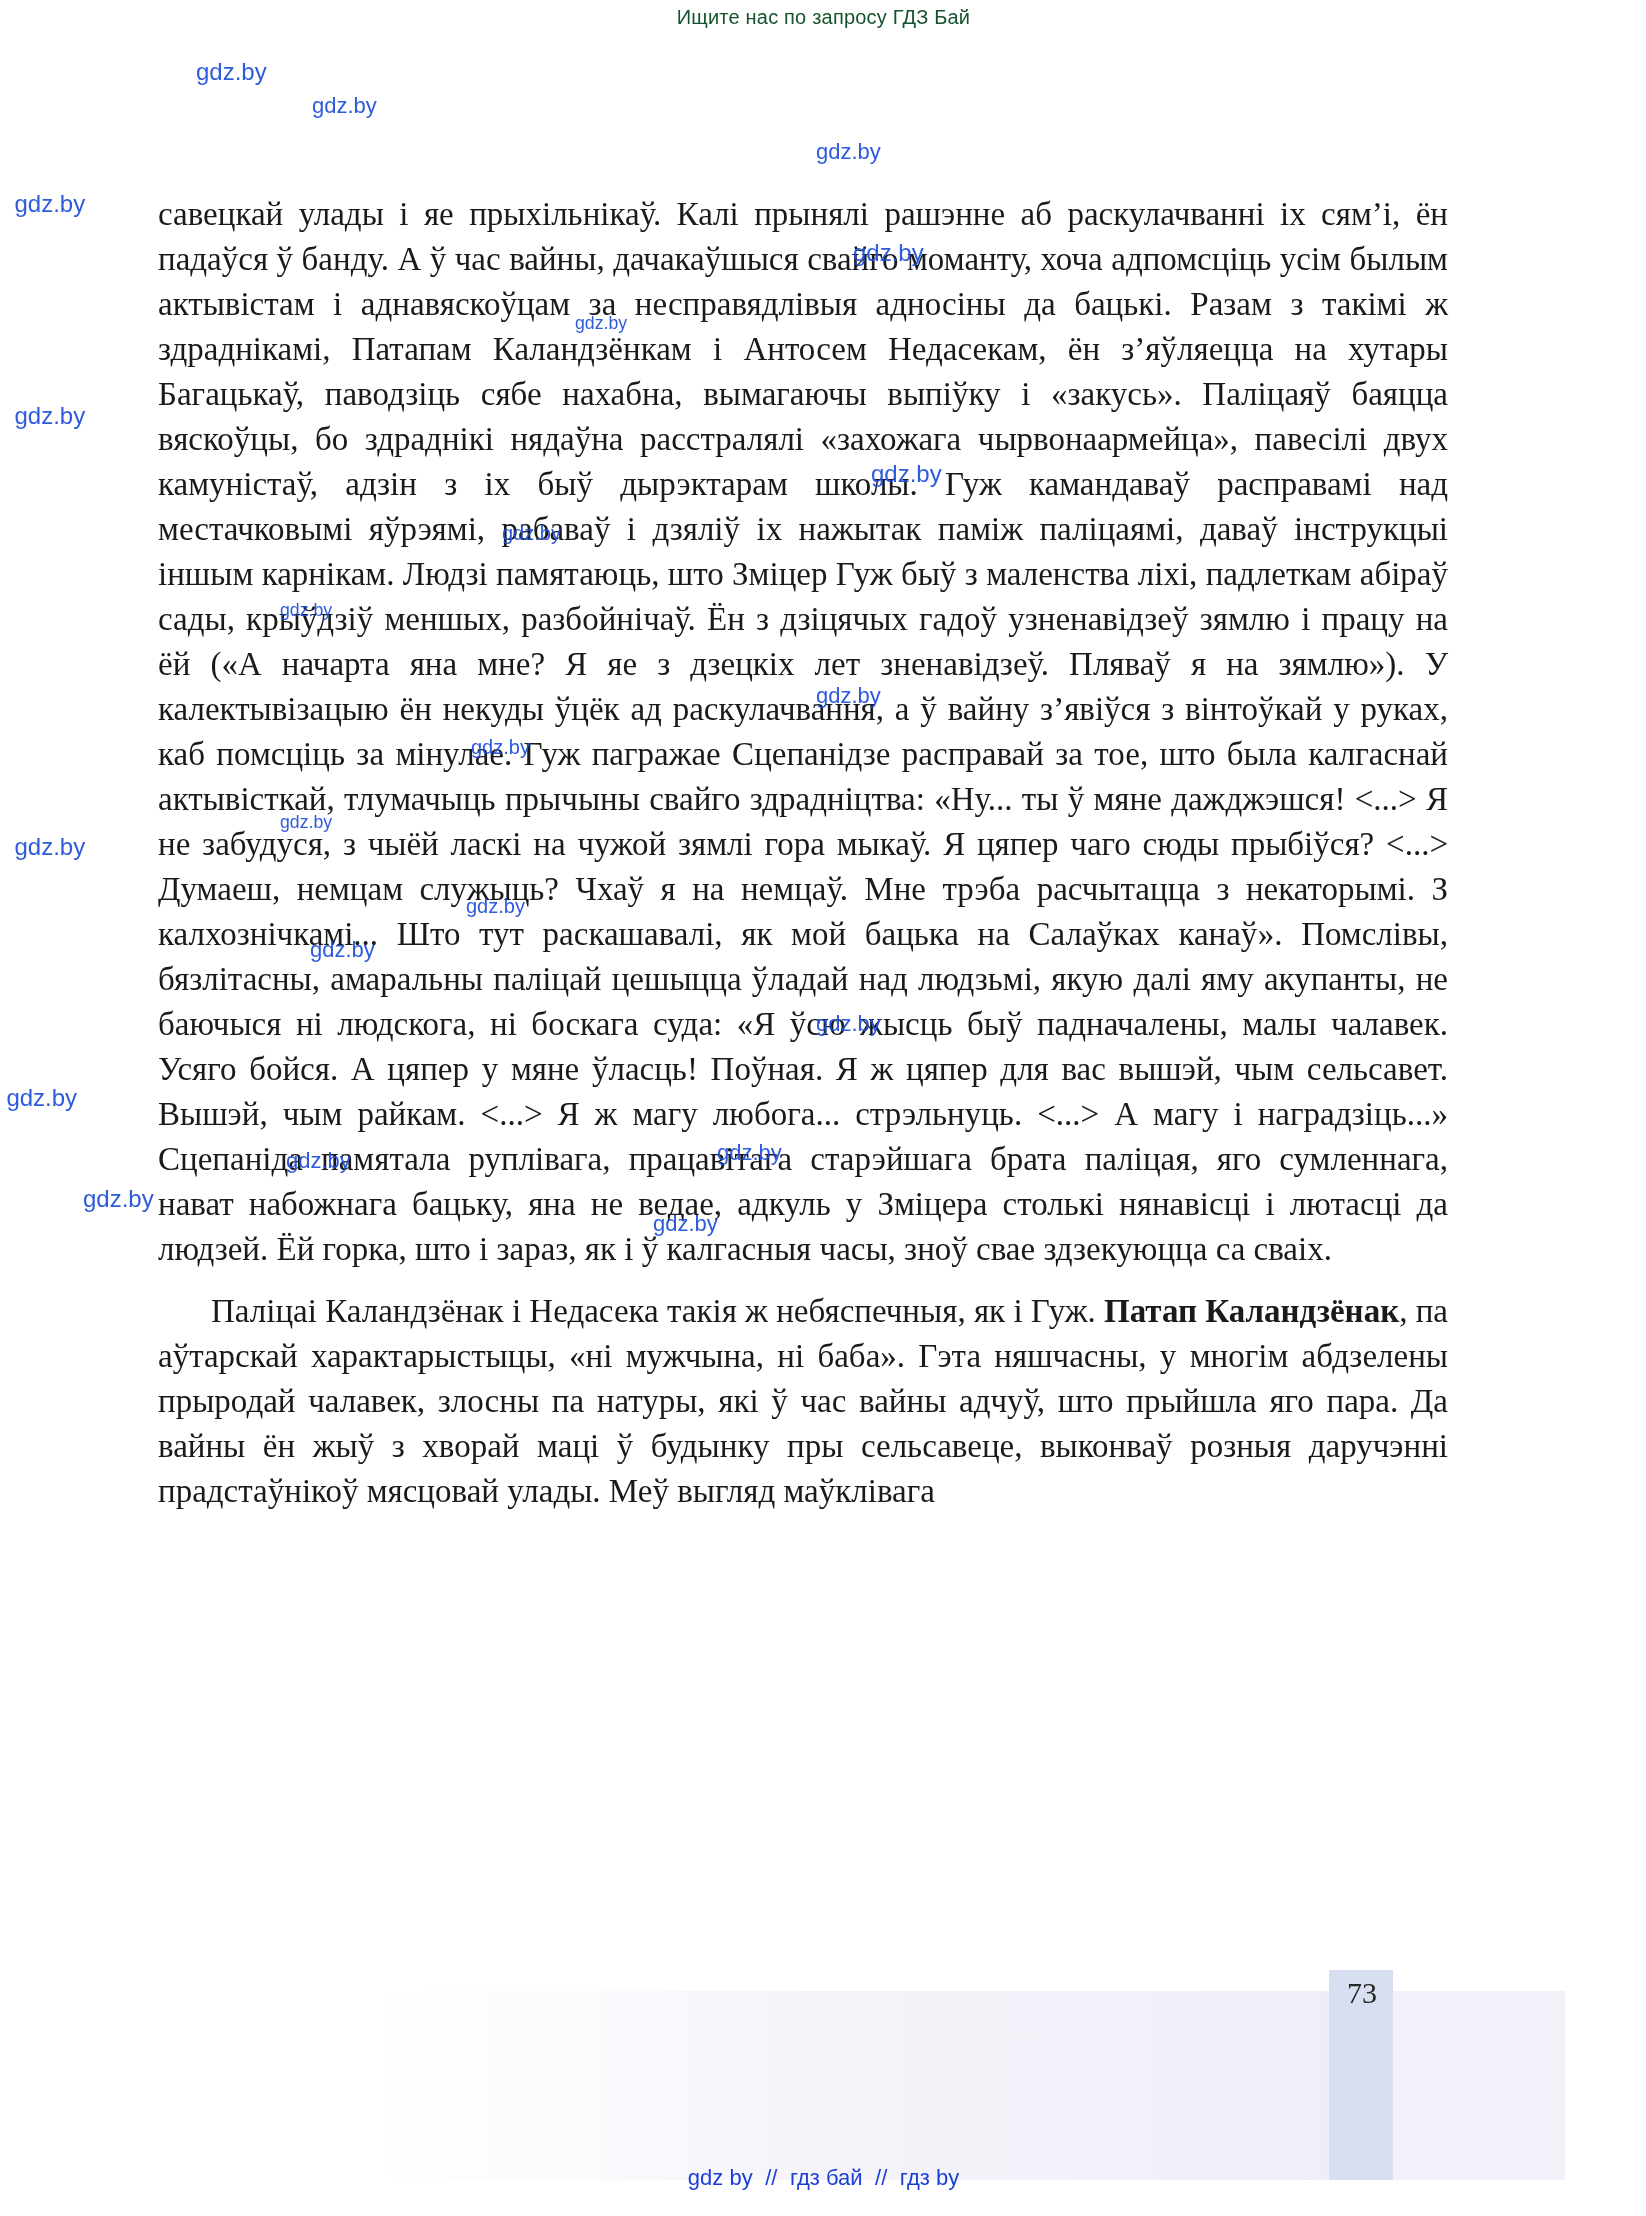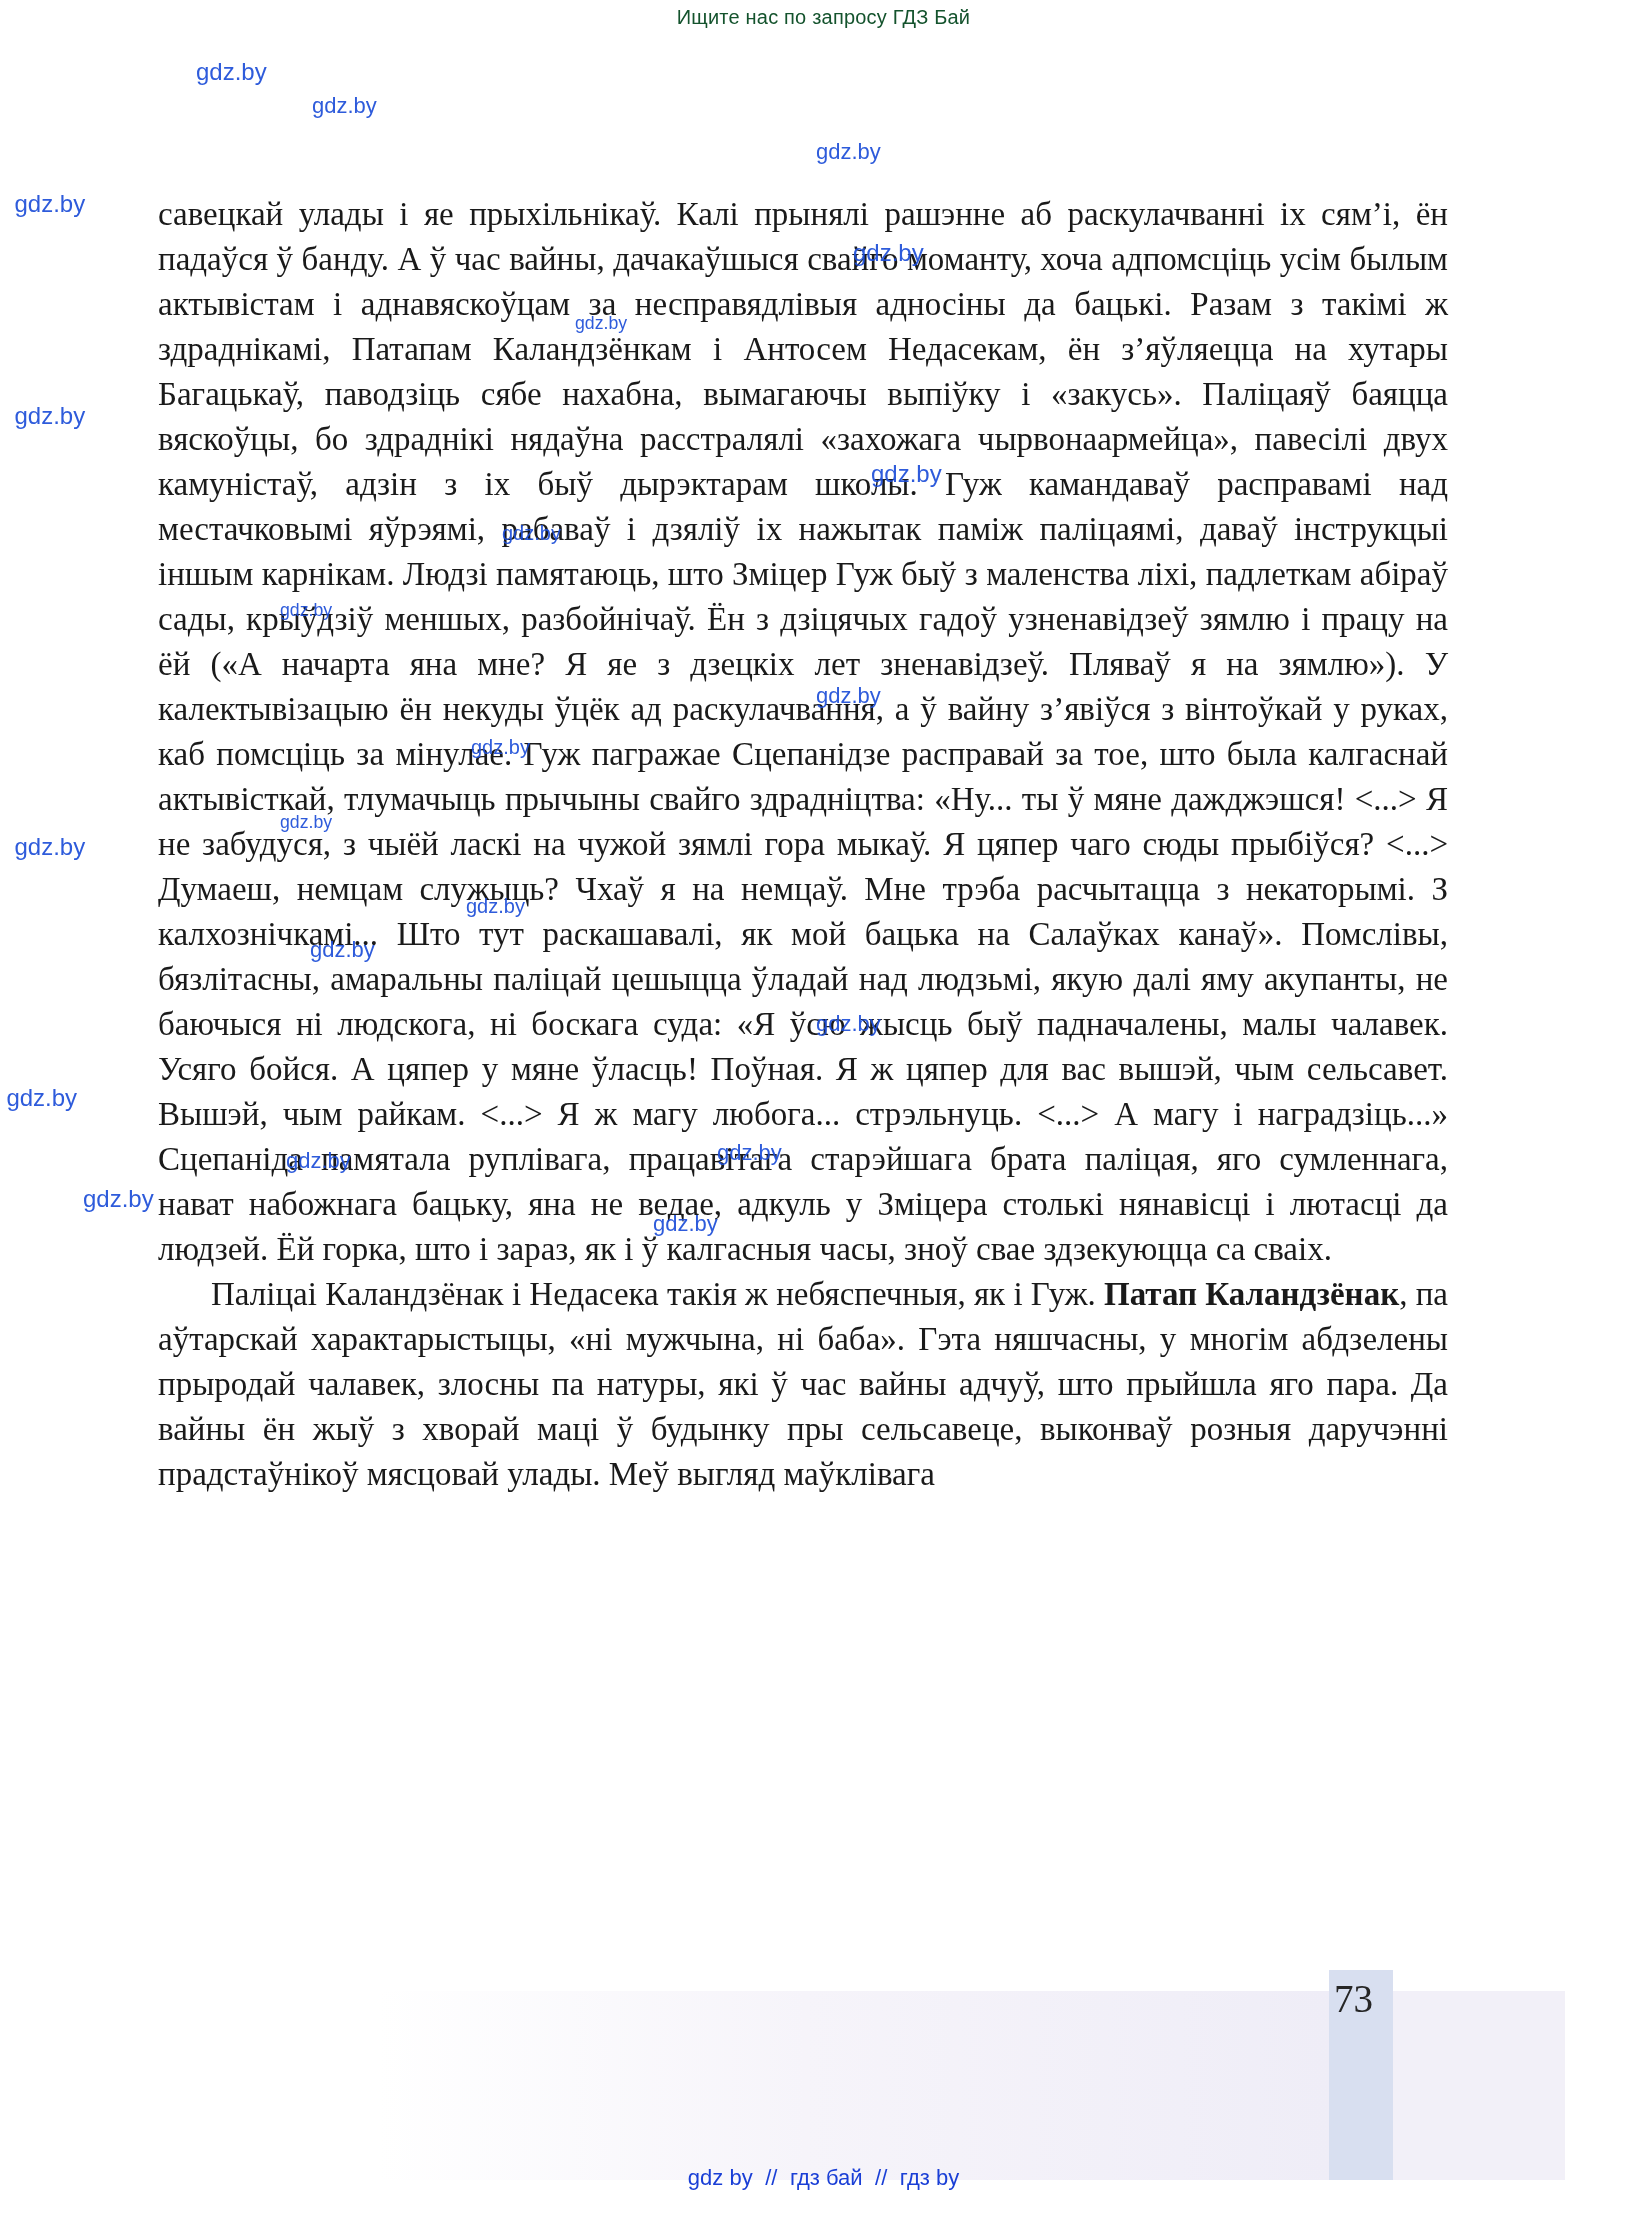--- a/index.html
+++ b/index.html
@@ -21,40 +21,40 @@
   }
 
   
   .text-column{
     position:absolute;left:158px;top:192px;width:1290px;
     font-size:33px;line-height:45px;color:#1a1a1a;
     text-align:justify;
     font-family:"Liberation Serif", serif;
   }
   .para{margin:0;}
-  .para + .para{margin-top:0;}
+  .para + .para{margin-top:17px;}
   .indent{display:inline-block;width:53px;}
   .bold{font-weight:bold;}
 
   
   .page-plate{
     position:absolute;left:1329px;top:1970px;width:64px;height:210px;
     background:#d8dff0;
   }
   .page-plate-right{
     position:absolute;left:1393px;top:1991px;width:172px;height:189px;
     background:#f2f0f8;
   }
   .page-plate-left{
     position:absolute;left:379px;top:1991px;width:950px;height:189px;
     background:linear-gradient(to right,#ffffff 0%,#f6f4fa 45%,#efedf7 100%);
   }
   .page-number{
     position:absolute;left:1334px;top:1976px;width:56px;
-    text-align:left;font-size:39px;color:#262626;
+    text-align:center;font-size:30px;color:#262626;
     font-family:"Liberation Serif", serif;
   }
 
   
   .copyright{
     position:absolute;left:292px;top:2034px;
     font-family:"Liberation Sans", sans-serif;
     font-size:37px;color:#f6aebf;white-space:nowrap;
     letter-spacing:0.2px;
   }

